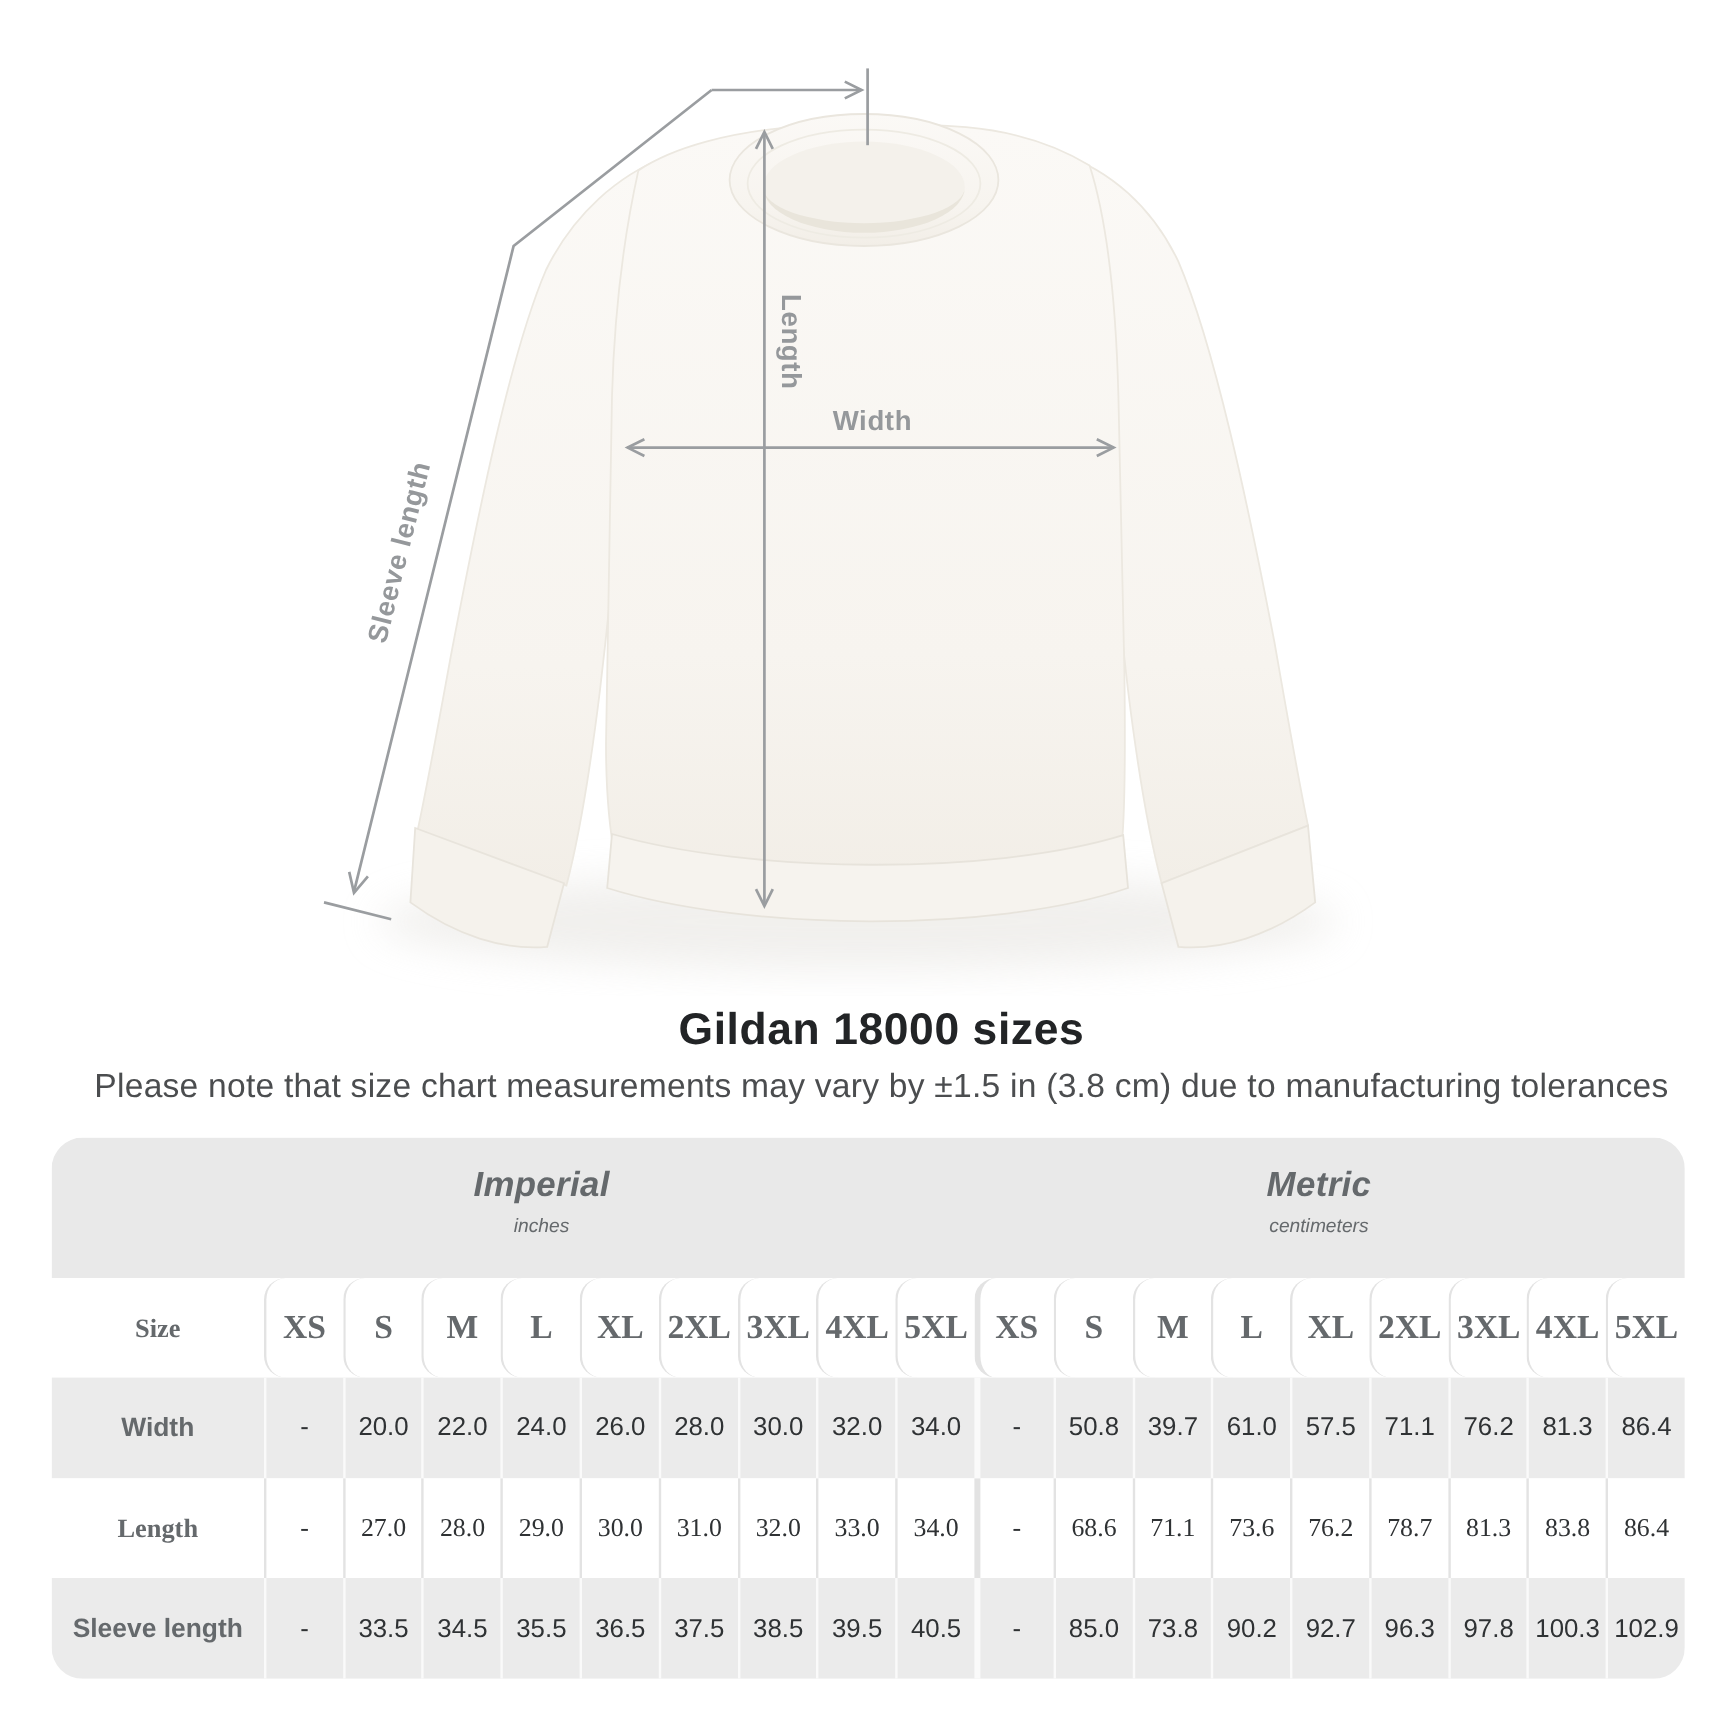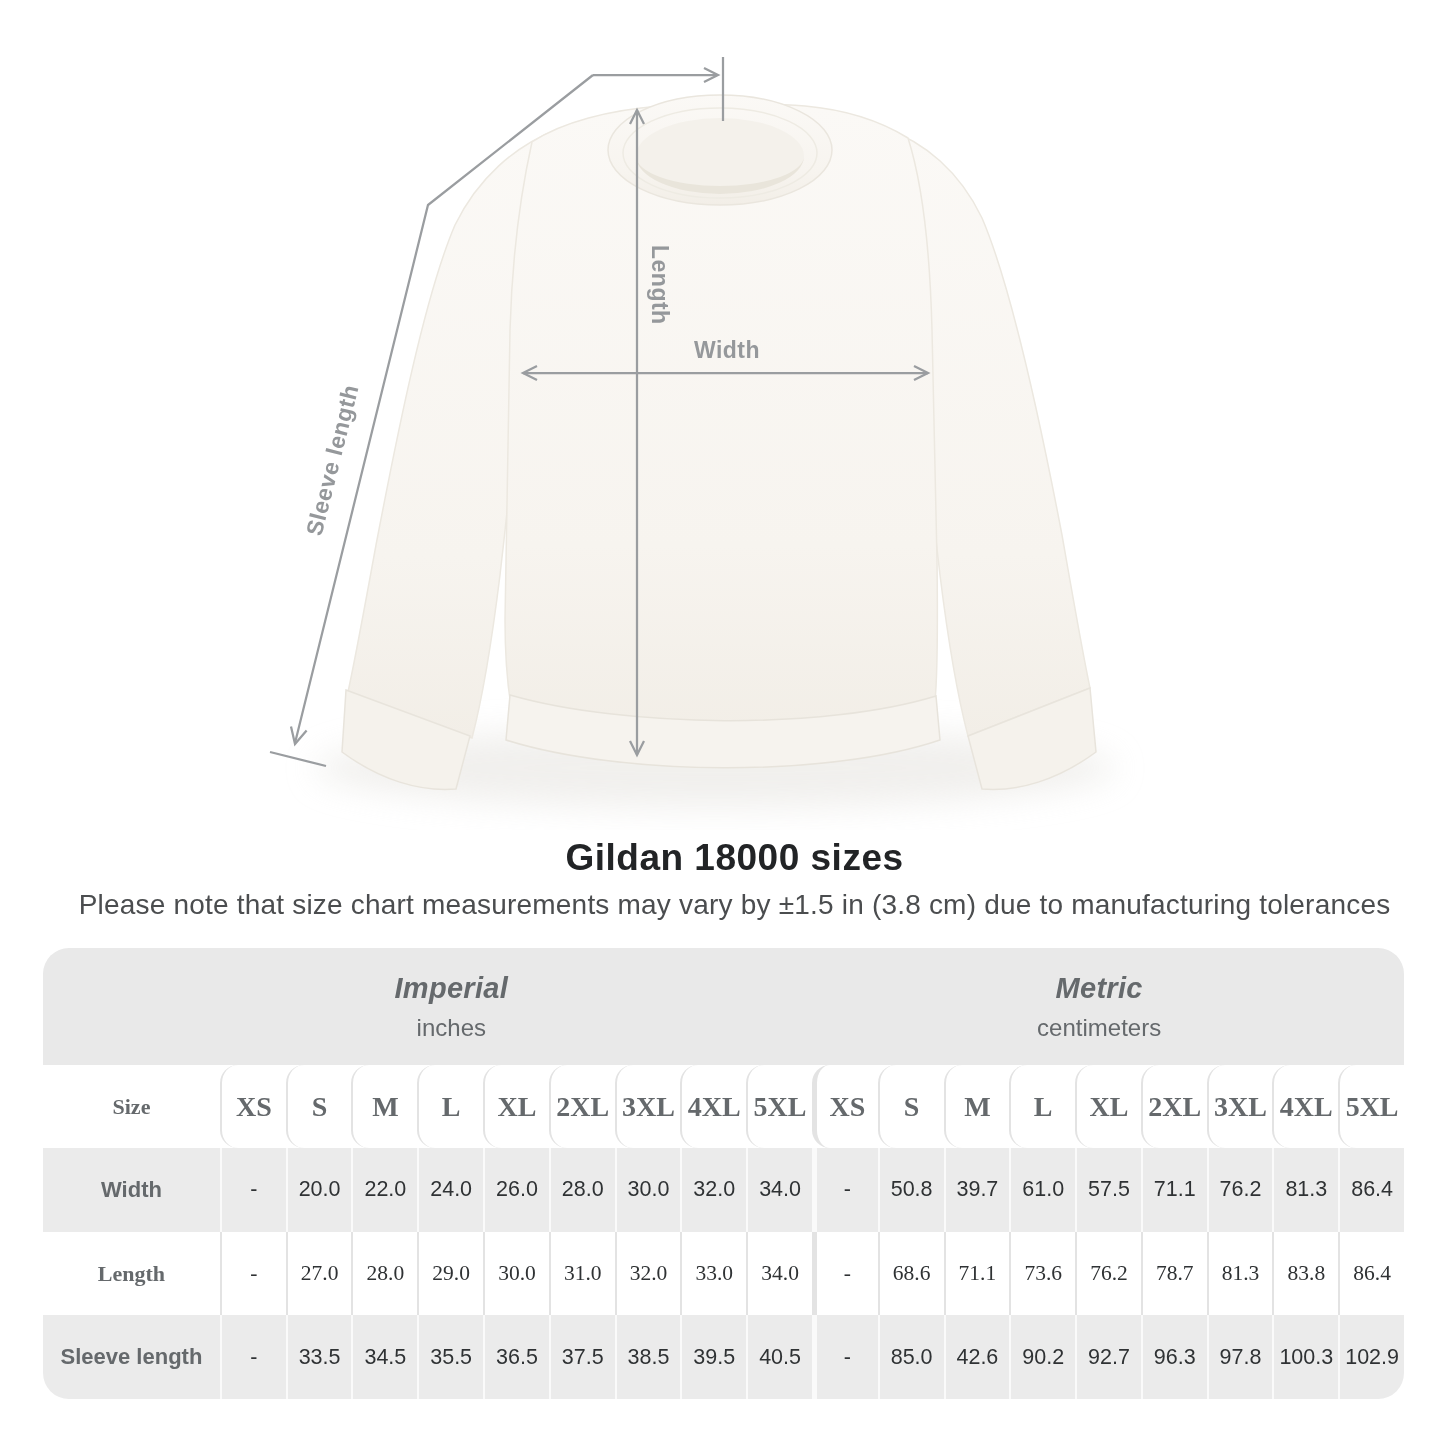--- a/index.html
+++ b/index.html
@@ -27,21 +27,21 @@
     border-radius:26px;overflow:hidden;display:flex;flex-direction:column;
     background:#ffffff;
   }
   .thead{
     position:relative;height:117px;flex:0 0 117px;background:var(--header-bg,#e9e9e9);
   }
   .unit-group{position:absolute;top:24px;transform:translateX(-50%);text-align:center;color:var(--header-text,#65696c);}
   .group-imperial{left:30%;}
   .group-metric{left:77.6%;}
   .unit-group .g-title{font-size:29px;font-weight:bold;font-style:italic;letter-spacing:.3px;}
-  .unit-group .g-sub{margin-top:9px;font-size:24px;}
+  .unit-group .g-sub{margin-top:9px;font-size:16px;font-style:italic;}
 
   .trow{
     display:grid;grid-template-columns:13% repeat(18,1fr);
     align-items:stretch;
   }
   .size-row{height:83px;flex:0 0 83px;background:#ffffff;}
   .data-row{flex:1 1 auto;}
   .row-white{background:#ffffff;font-family:Liberation Serif, serif;}
   .row-gray{background:var(--row-alt-bg,#ebebeb);}
 
@@ -224,21 +224,21 @@
       <div class="cell val-cell">33.5</div>
       <div class="cell val-cell">34.5</div>
       <div class="cell val-cell">35.5</div>
       <div class="cell val-cell">36.5</div>
       <div class="cell val-cell">37.5</div>
       <div class="cell val-cell">38.5</div>
       <div class="cell val-cell">39.5</div>
       <div class="cell val-cell">40.5</div>
       <div class="cell val-cell metric-start">-</div>
       <div class="cell val-cell">85.0</div>
-      <div class="cell val-cell">42.6</div>
+      <div class="cell val-cell">73.8</div>
       <div class="cell val-cell">90.2</div>
       <div class="cell val-cell">92.7</div>
       <div class="cell val-cell">96.3</div>
       <div class="cell val-cell">97.8</div>
       <div class="cell val-cell">100.3</div>
       <div class="cell val-cell">102.9</div>
     </div>
   </div>
 
 </body></html>

